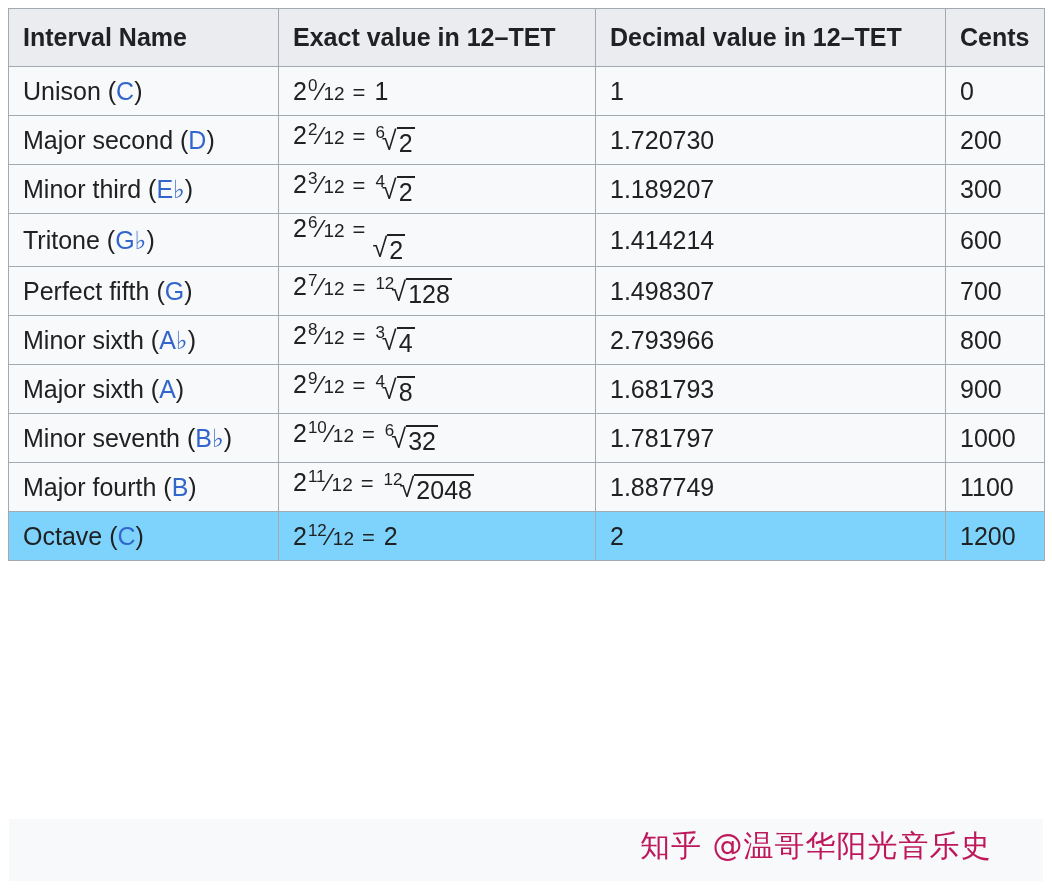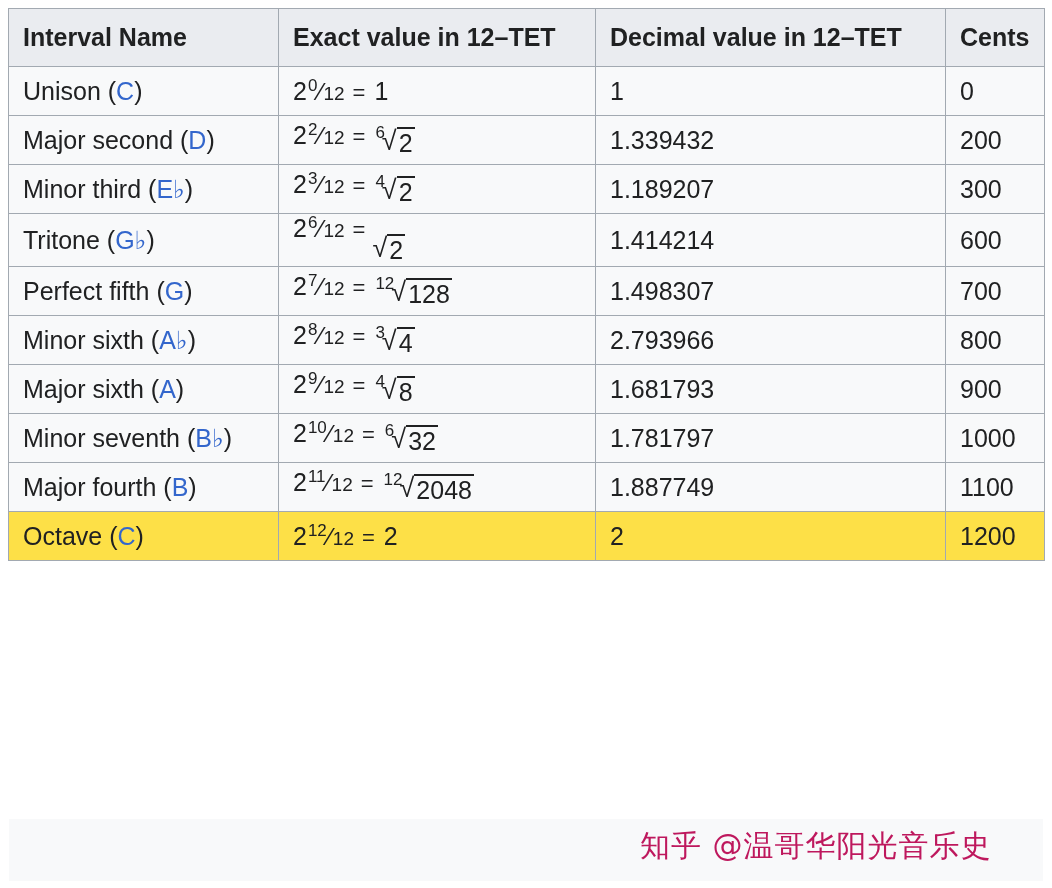--- a/index.html
+++ b/index.html
@@ -21,21 +21,21 @@
     height: 888px;
     box-sizing: border-box;
     padding: 8px 0 0 8px;
     background: #ffffff;
   }
 
   table.interval-table {
     border-collapse: collapse;
     width: 1036px;
     table-layout: fixed;
-    background: #fde047;
+    background: #7dd3fc;
   }
 
   table.interval-table th,
   table.interval-table td {
     border: 1px solid #a2a9b1;
     padding: 0 14px;
     height: 49px;
     vertical-align: middle;
     text-align: left;
     font-size: 25px;
@@ -200,21 +200,21 @@
               <span class="sup">2</span>
               <span class="slash">⁄</span>
               <span class="denom">12</span>
               <span class="eq">=</span>
               <span class="radical">
                 <span class="index">6</span>
                 <span class="surd">√</span>
                 <span class="radicand">2</span>
               </span>
             </span></td>
-          <td class="col-decimal">1.339432</td>
+          <td class="col-decimal">1.720730</td>
           <td class="col-cents">200</td>
         </tr>
         <tr>
           <td class="col-interval"><span>Minor third</span> (<a class="note-link" href="#">E♭</a>)</td>
           <td class="col-exact"><span class="mathexp">
               <span class="base">2</span>
               <span class="sup">3</span>
               <span class="slash">⁄</span>
               <span class="denom">12</span>
               <span class="eq">=</span>

